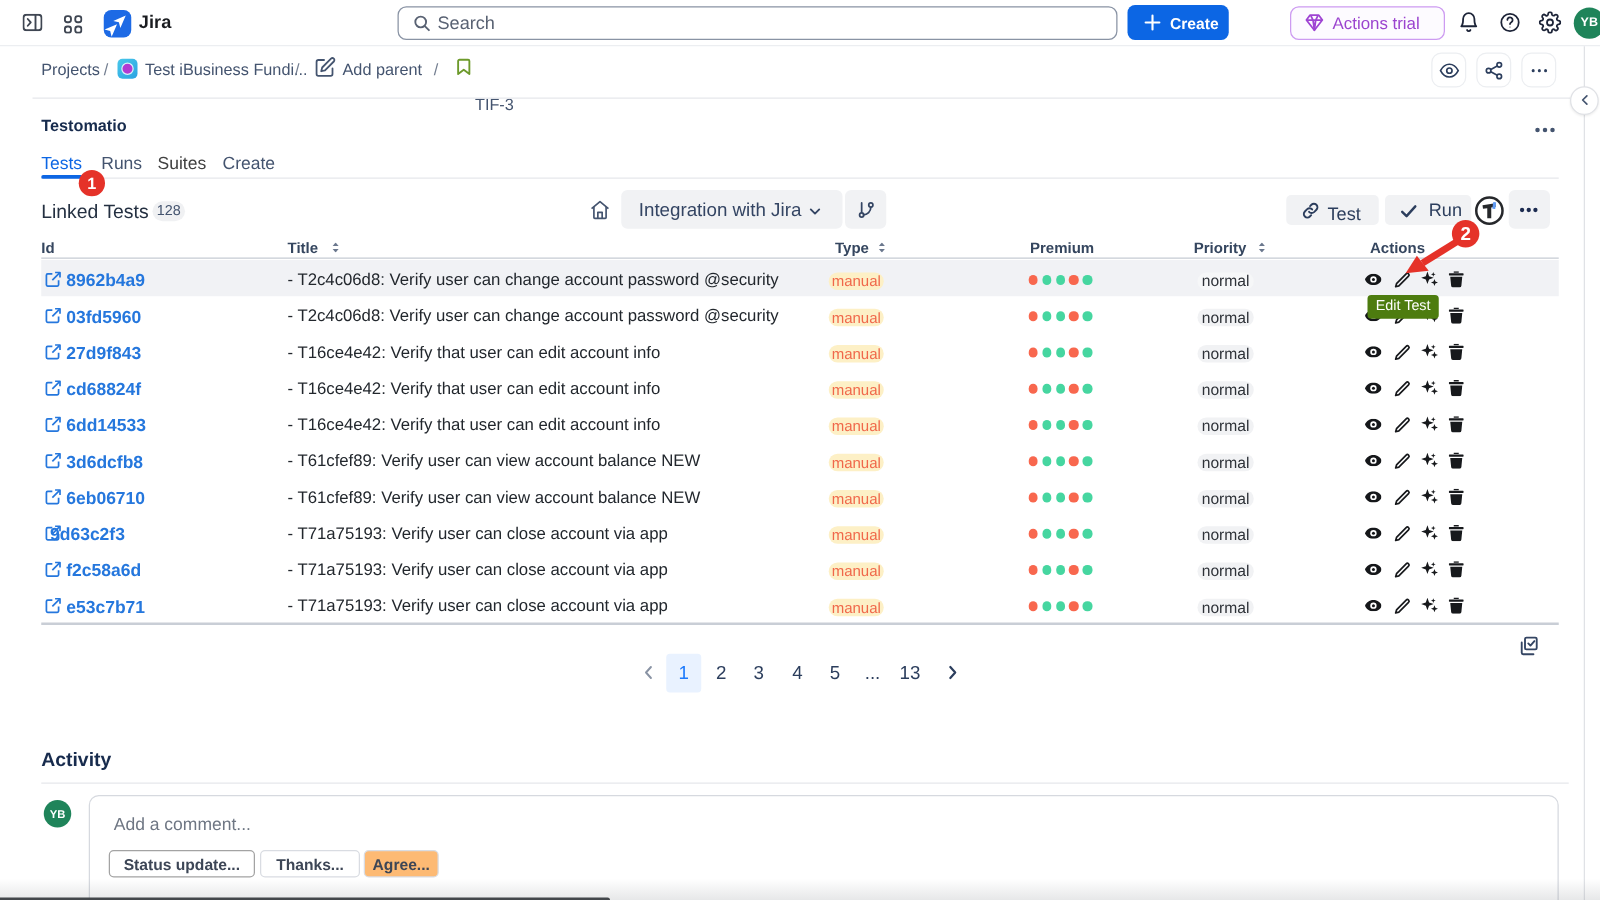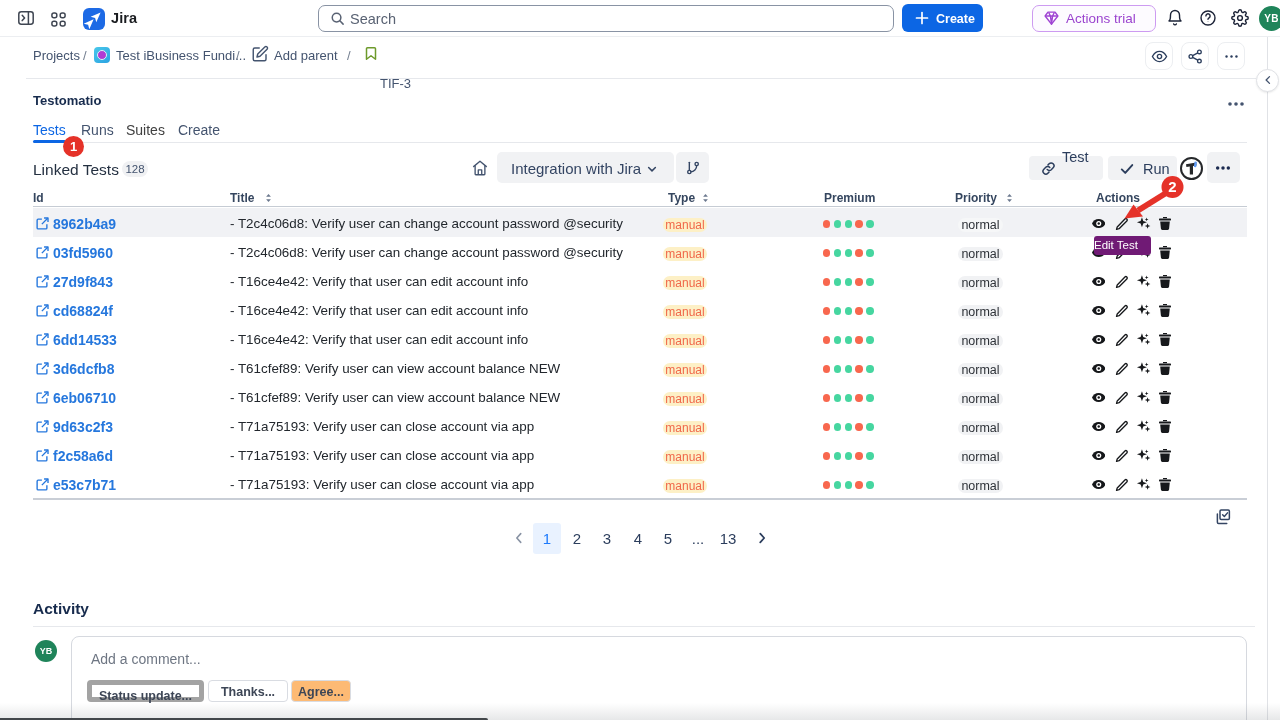--- a/index.html
+++ b/index.html
@@ -156,21 +156,21 @@
       <circle cx="17.5" cy="6" r="2.5"></circle>
       <circle cx="6.5" cy="18" r="2.5"></circle>
   <path d="M17.5 8.8 a9 9 0 0 1-9 9"></path>
 </svg>
 
 <div class="abs" style="left:1029px;top:156px;width:74px;height:24px;border-radius:4px;background:#f1f2f4;"></div>
 <svg class="abs" style="left:1041px;top:161px;" width="15" height="15" viewBox="0 0 24 24" fill="none" stroke="#2c3e5d" stroke-width="2.4" stroke-linecap="round">
   <path d="M10 13.5 a4.5 4.5 0 0 0 6.4.4 l3-3 a4.5 4.5 0 0 0-6.4-6.4 l-1.7 1.7"></path>
   <path d="M14 10.5 a4.5 4.5 0 0 0-6.4-.4 l-3 3 a4.5 4.5 0 0 0 6.4 6.4 l1.7-1.7"></path>
 </svg>
-<div class="abs" style="left:1062px;top:149px;font-size:14.5px;font-weight:500;color:#2c3e5d;">Test</div>
+<div class="abs" style="left:1062px;top:164px;font-size:14.5px;font-weight:500;color:#2c3e5d;">Test</div>
 <div class="abs" style="left:1108px;top:156px;width:69px;height:24px;border-radius:4px;background:#f1f2f4;"></div>
 <svg class="abs" style="left:1119.5px;top:161.5px;" width="14" height="14" viewBox="0 0 16 16" fill="none" stroke="#2c3e5d" stroke-width="2.2" stroke-linecap="round" stroke-linejoin="round">
   <path d="M2 8.5 L6 12.5 L14 3.5"></path>
 </svg>
 <div class="abs" style="left:1143px;top:160.5px;font-size:14.5px;font-weight:500;color:#2c3e5d;">Run</div>
 
 <div class="abs" style="left:1180px;top:156.5px;width:23px;height:23px;border-radius:50%;background:#fff;border:2px solid #26282b;"></div>
 <svg class="abs" style="left:1180px;top:156.5px;" width="23" height="23" viewBox="0 0 23 23">
   <path d="M6 7.2 L16.2 5.6 L16.6 8.4 L13 9 L13 17.5 L9.8 17.5 L9.8 9.5 L6.4 10 Z" fill="#26282b"></path>
   <rect x="14.2" y="4.6" width="2.4" height="5.6" rx="0.5" fill="#5f9bf5" transform="rotate(8 15.4 7.4)"></rect>
@@ -434,21 +434,21 @@
     <path d="M4 0 h4 v1.2 h-4 z"></path>
         <rect x="0" y="1.6" width="12" height="1.8" rx="0.6"></rect>
     <path d="M1.2 4.4 h9.6 l-0.7 7.2 a1.4 1.4 0 0 1-1.4 1.3 H3.3 a1.4 1.4 0 0 1-1.4-1.3 z"></path>
       </svg>
       <div class="abs" style="left:33px;top:410.5px;width:1214px;height:29px;"></div>
       <svg class="abs" style="left:35px;top:418.5px;" width="15" height="15" viewBox="0 0 24 24" fill="none" stroke="#2577dd" stroke-width="2.2" stroke-linejoin="round">
     <path d="M19 13 V19 a1.6 1.6 0 0 1-1.6 1.6 H5 a1.6 1.6 0 0 1-1.6-1.6 V6.6 A1.6 1.6 0 0 1 5 5 h6"></path>
     <path d="M14.5 3.2 H20.8 V9.5"></path>
         <path d="M11 13 L20.3 3.7"></path>
       </svg>
-      <div class="abs" style="left:53px;top:419px;font-size:14px;font-weight:700;color:#2577dd;">9d63c2f3</div>
+      <div class="abs" style="left:40px;top:419px;font-size:14px;font-weight:700;color:#2577dd;">9d63c2f3</div>
       <div class="abs" style="left:230px;top:419px;font-size:13.4px;color:#22272d;">- T71a75193: Verify user can close account via app</div>
       <div class="abs" style="left:663px;top:420.5px;width:44px;height:14px;border-radius:7px;background:#fdf0c6;color:#f0684a;font-size:12px;text-align:center;line-height:14px;">manual</div>
       <div class="abs" style="left:823px;top:423.2px;width:7.4px;height:7.4px;border-radius:50%;background:#f8674e;"></div>
       <div class="abs" style="left:833.8px;top:423.2px;width:7.4px;height:7.4px;border-radius:50%;background:#46d6a0;"></div>
       <div class="abs" style="left:844.6px;top:423.2px;width:7.4px;height:7.4px;border-radius:50%;background:#46d6a0;"></div>
       <div class="abs" style="left:855.4px;top:423.2px;width:7.4px;height:7.4px;border-radius:50%;background:#f8674e;"></div>
       <div class="abs" style="left:866.2px;top:423.2px;width:7.4px;height:7.4px;border-radius:50%;background:#46d6a0;"></div>
       <div class="abs" style="left:958px;top:420.5px;width:45px;height:14px;border-radius:8px;background:#f1f2f4;color:#2e3238;font-size:12.5px;text-align:center;line-height:14px;">normal</div>
       <svg class="abs" style="left:1091.75px;top:422.2px;" width="13.5" height="9" viewBox="0 0 13.5 9">
     <path d="M6.75 0 C3.4 0 1 2 0 4.5 c1 2.5 3.4 4.5 6.75 4.5 s5.75-2 6.75-4.5 C12.5 2 10.1 0 6.75 0z" fill="#15171a"></path>
@@ -531,21 +531,21 @@
       </svg>
       <svg class="abs" style="left:1159px;top:478.2px;" width="12" height="13" viewBox="0 0 12 13" fill="#17191c">
     <path d="M4 0 h4 v1.2 h-4 z"></path>
         <rect x="0" y="1.6" width="12" height="1.8" rx="0.6"></rect>
     <path d="M1.2 4.4 h9.6 l-0.7 7.2 a1.4 1.4 0 0 1-1.4 1.3 H3.3 a1.4 1.4 0 0 1-1.4-1.3 z"></path>
       </svg>
     </div>
 
 <div class="abs" style="left:33px;top:498px;width:1214px;height:1.5px;background:#c9ced6;"></div>
 
-<div class="abs" style="left:1094px;top:236px;width:57px;height:19px;border-radius:3px;background:#701a75;color:#fff;font-size:11.5px;line-height:19px;">Edit Test</div>
+<div class="abs" style="left:1094px;top:236px;width:57px;height:19px;border-radius:3px;background:#4d7c0f;color:#fff;font-size:11.5px;text-align:center;line-height:19px;">Edit Test</div>
 
 <svg class="abs" style="left:1080px;top:170px;" width="120" height="100" viewBox="0 0 120 100">
   <line x1="88.5" y1="21.5" x2="58" y2="40.5" stroke="#e53229" stroke-width="5.6"></line>
   <polygon points="44.5,48.5 53.5,34.5 63,46.5" fill="#e53229"></polygon>
   <circle cx="92.5" cy="17" r="11" fill="#e53229"></circle>
   <text x="92.5" y="22.3" font-size="15" font-weight="700" fill="#fff" text-anchor="middle" font-family="Liberation Sans, sans-serif">2</text>
 </svg>
 
 <svg class="abs" style="left:512px;top:531px;" width="14" height="14" viewBox="0 0 16 16" fill="none" stroke="#8993a4" stroke-width="1.8" stroke-linecap="round" stroke-linejoin="round">
       <path d="M10 3 L5.5 8 L10 13"></path>
@@ -566,20 +566,20 @@
   <rect x="8" y="2.8" width="12.5" height="12.5" rx="1.5"></rect>
   <path d="M11.5 9 L13.8 11.3 L18 6.5"></path>
 </svg>
 
 <div class="abs" style="left:33px;top:600px;font-size:15.5px;font-weight:700;color:#172b4d;">Activity</div>
 <div class="abs" style="left:33px;top:626px;width:1222px;height:1px;background:#e6e8ec;"></div>
 
 <div class="abs" style="left:35px;top:640px;width:22px;height:22px;border-radius:50%;background:#1f845a;color:#fff;font-size:9px;font-weight:700;text-align:center;line-height:22px;">YB</div>
 <div class="abs" style="left:71px;top:636px;width:1176px;height:100px;border:1px solid #d6d9df;border-radius:8px;background:#fff;"></div>
 <div class="abs" style="left:91px;top:651px;font-size:14px;color:#6e7683;">Add a comment...</div>
-<div class="abs" style="left:87px;top:680px;width:117px;height:22px;border:5px solid #a3a3a3;border-radius:4px;background:#fff;color:#3d4656;font-size:12.5px;font-weight:600;text-align:center;line-height:22px;">Status update...</div>
+<div class="abs" style="left:87px;top:680px;width:117px;height:22px;border:1px solid #a3a3a3;border-radius:4px;background:#fff;color:#3d4656;font-size:12.5px;font-weight:600;text-align:center;line-height:22px;">Status update...</div>
 <div class="abs" style="left:208px;top:680px;width:80px;height:22px;border:1px solid #d9dce2;border-radius:4px;background:#fff;color:#3d4656;font-size:12.5px;font-weight:600;text-align:center;line-height:22px;">Thanks...</div>
 <div class="abs" style="left:291px;top:680px;width:60px;height:22px;border:1px solid #d9dce2;border-radius:4px;background:#fdba74;color:#3d4656;font-size:12.5px;font-weight:600;text-align:center;line-height:22px;">Agree...</div>
 <div class="abs" style="left:0px;top:703px;width:1280px;height:17px;background:linear-gradient(to bottom, rgba(120,124,130,0) 0%, rgba(120,124,130,0.18) 100%);"></div>
 
 <div class="abs" style="left:0px;top:717.5px;width:487.5px;height:2.5px;background:#43474b;border-radius:0 3px 0 0;"></div>
 
 </div>
 
 </body></html>

